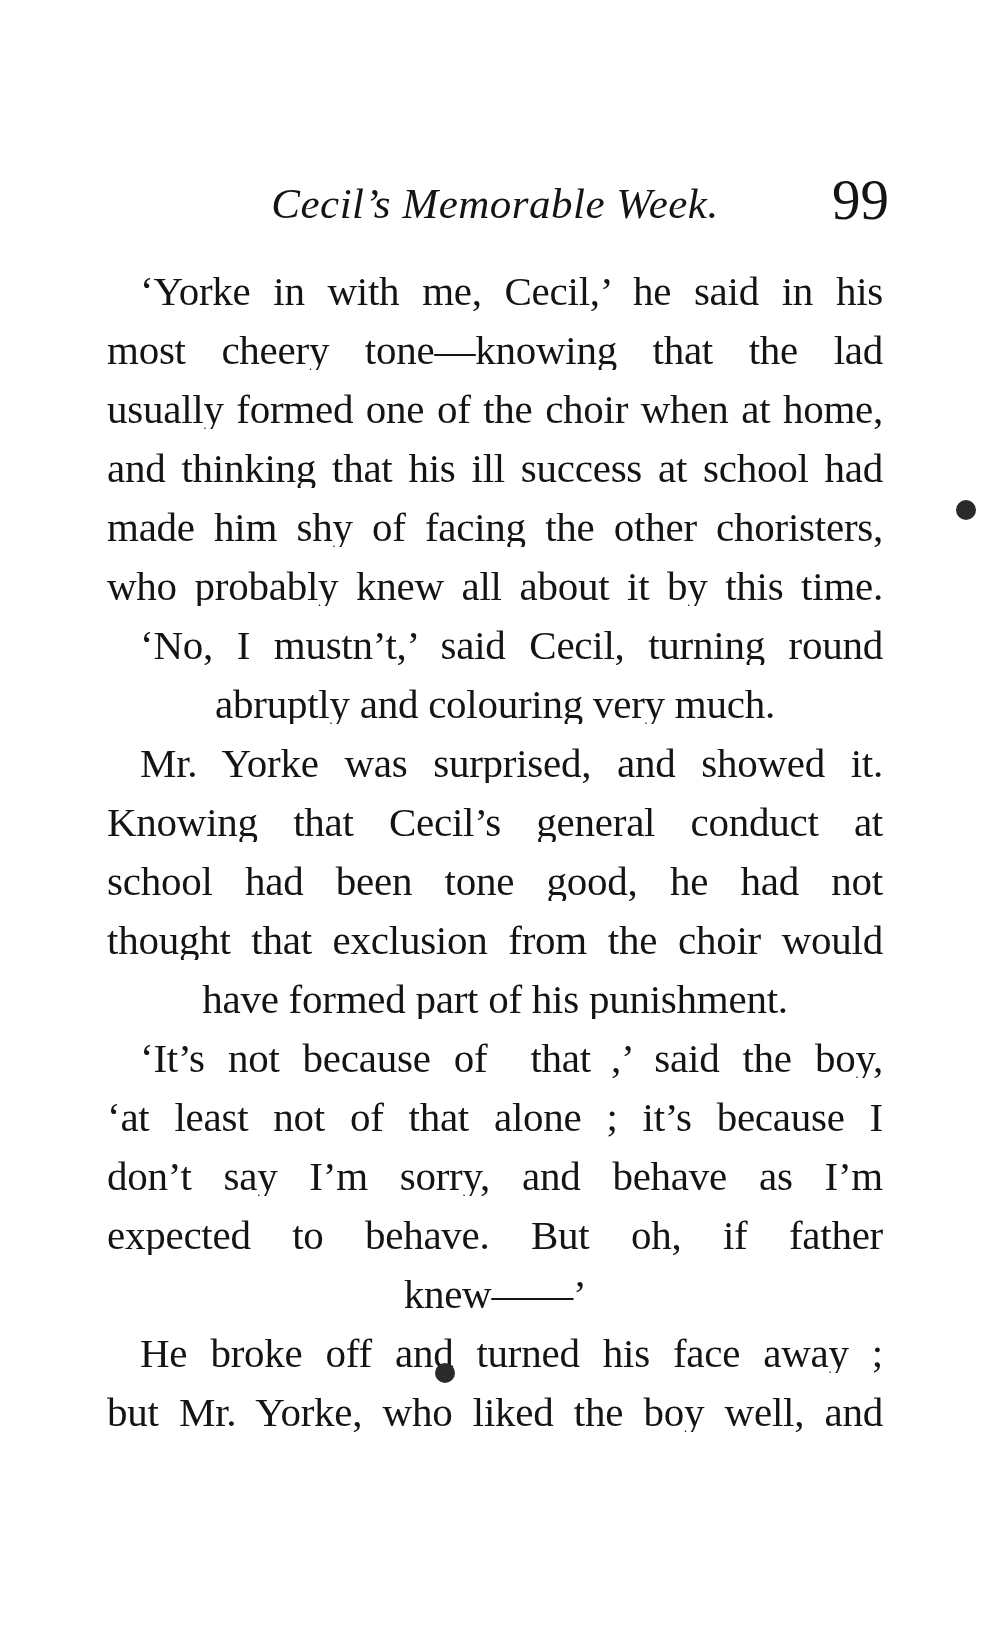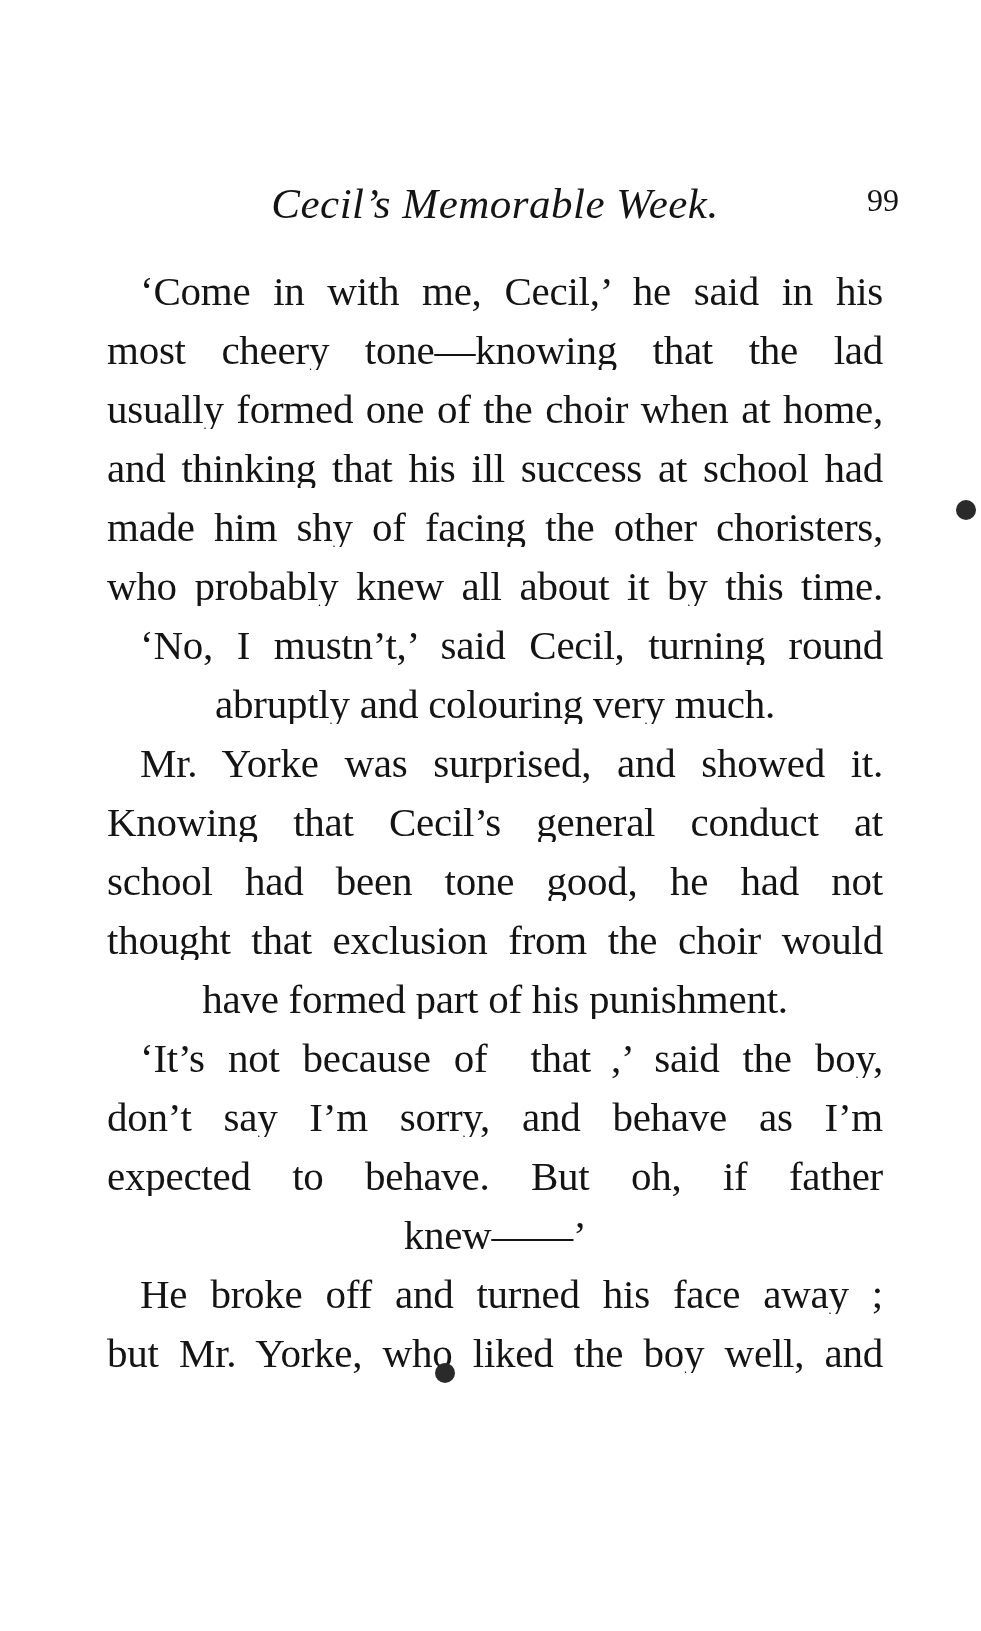--- a/index.html
+++ b/index.html
@@ -28,22 +28,22 @@
   .head-title {
     display: block;
     text-align: center;
     font-style: italic;
     font-size: 43px;
     line-height: 56px;
     letter-spacing: 0.5px;
   }
   .folio {
     position: absolute;
-    right: 4px; top: 9px;
-    font-size: 32px;
+    right: 14px; top: 9px;
+    font-size: 57px;
     line-height: 50px;
     font-style: normal;
   }
   
   .text-block {
     position: absolute;
     left: 57px; top: 222px;
     width: 836px;
     font-size: 41px;
     line-height: 59px;
@@ -74,34 +74,35 @@
 <body>
 
 <div class="page">
 
   <header class="running-head">
     <span class="head-title">Cecil’s Memorable Week.</span>
     <span class="folio">99</span>
   </header>
 
   <main class="text-block">
-      <div class="line indent justify"><span class="">‘Come in with me, Cecil,’ he said in his</span></div>
+      <div class="line indent justify"><span class="">‘Yorke in with me, Cecil,’ he said in his</span></div>
       <div class="line justify"><span class="">most cheery tone—knowing that the lad</span></div>
       <div class="line justify"><span class="">usually formed one of the choir when at home,</span></div>
       <div class="line justify"><span class="">and thinking that his ill success at school had</span></div>
       <div class="line justify"><span class="">made him shy of facing the other choristers,</span></div>
       <div class="line justify"><span class="">who probably knew all about it by this time.</span></div>
       <div class="line indent justify"><span class="">‘No, I mustn’t,’ said Cecil, turning round</span></div>
       <div class="line"><span class="">abruptly and colouring very much.</span></div>
       <div class="line indent justify"><span class="">Mr. Yorke was surprised, and showed it.</span></div>
       <div class="line justify"><span class="">Knowing that Cecil’s general conduct at</span></div>
       <div class="line justify"><span class="">school had been tone good, he had not</span></div>
       <div class="line justify"><span class="">thought that exclusion from the choir would</span></div>
       <div class="line"><span class="">have formed part of his punishment.</span></div>
       <div class="line indent justify"><span class="">‘It’s not because of </span><span class="italic">that</span><span class="">,’ said the boy,</span></div>
+      <div class="line justify"><span class="">‘at least not of that alone ; it’s because I</span></div>
       <div class="line justify"><span class="">don’t say I’m sorry, and behave as I’m</span></div>
       <div class="line justify"><span class="">expected to behave. But oh, if father</span></div>
       <div class="line"><span class="">knew——’</span></div>
       <div class="line indent justify"><span class="">He broke off and turned his face away ;</span></div>
       <div class="line justify"><span class="">but Mr. Yorke, who liked the boy well, and</span></div>
     </main>
 
   <div class="speck speck-1"></div>
   <div class="speck speck-2"></div>
 

